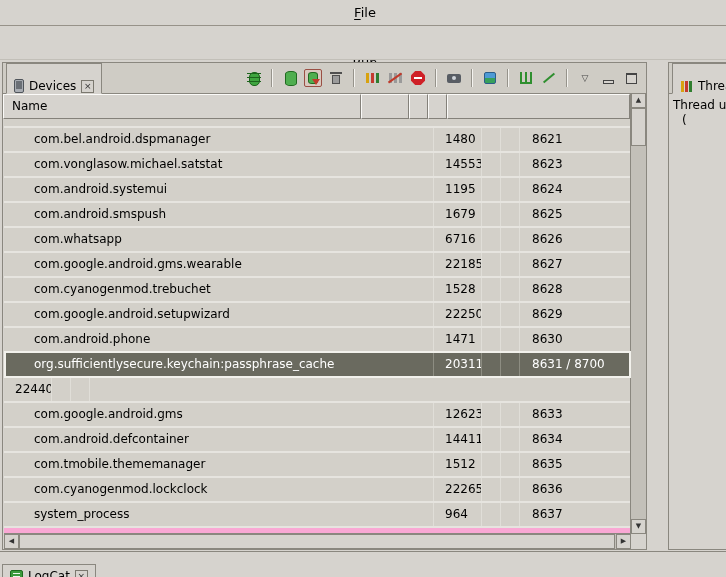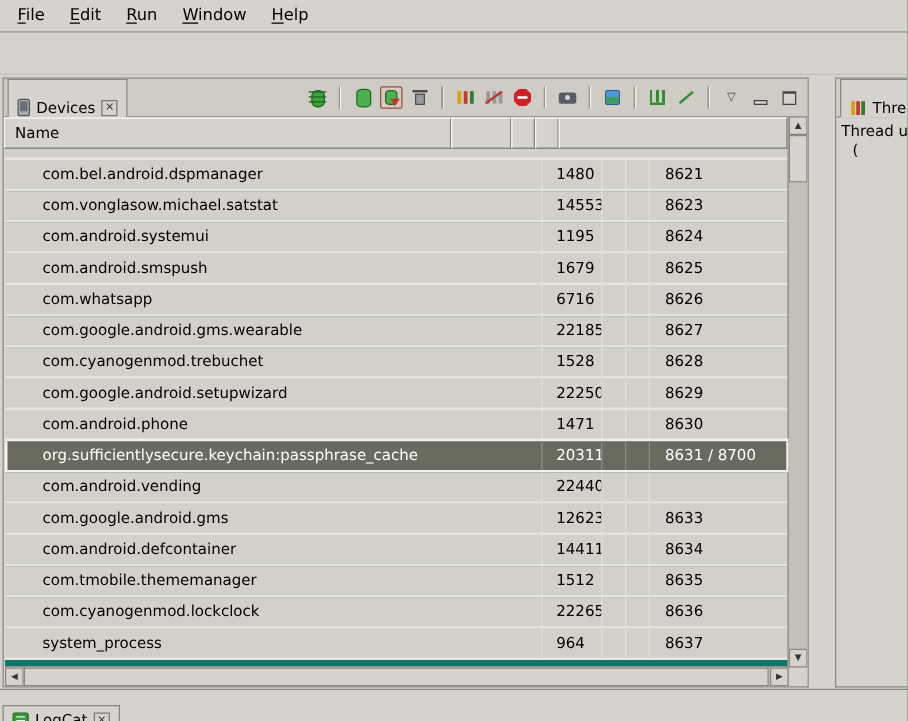--- a/index.html
+++ b/index.html
@@ -5,21 +5,21 @@
   html,body{margin:0;padding:0;}
   body{
     width:726px;height:577px;position:relative;overflow:hidden;
     background:#d6d3ce;color:#000;
     font-family:"DejaVu Sans","Liberation Sans",sans-serif;font-size:12px;
     -webkit-font-smoothing:antialiased;
   }
   
   .menubar{position:absolute;left:0;top:0;width:726px;height:26px;
     display:flex;align-items:center;padding-left:4px;
-    border-bottom:1px solid #979289;background:#d6d3ce;box-sizing:border-box;}
+    border-bottom:1px solid #979289;background:#d6d3ce;box-sizing:border-box;flex-direction:column;}
   .menu-item{padding:0 10px;line-height:25px;font-size:13px;cursor:default;}
   .menu-item u{text-underline-offset:2px;}
   
   .toolbar-strip{position:absolute;left:0;top:27px;width:726px;height:33px;
     background:#d6d3ce;border-bottom:1px solid #c2bfb8;box-sizing:border-box;}
   
   .panel{position:absolute;background:#d6d3ce;border:1px solid #8a877f;box-sizing:border-box;overflow:hidden;}
   .devices-panel{left:2px;top:62px;width:645px;height:488px;}
   .threads-panel{left:668px;top:62px;width:58px;height:488px;border-right:none;}
   
@@ -72,21 +72,21 @@
   .view-menu-icon{font-size:9px;color:#444;text-align:center;line-height:18px;}
   .view-menu-icon::before{content:"▽";}
   .minimize-icon::before{content:"";position:absolute;left:4px;top:11px;width:9px;height:2px;border:1px solid #444;background:#d6d3ce;}
   .maximize-icon::before{content:"";position:absolute;left:4px;top:4px;width:9px;height:8px;border:1px solid #444;border-top-width:2px;background:#d6d3ce;}
   
   .thead{display:flex;height:25px;width:627px;box-sizing:border-box;}
   .th{box-sizing:border-box;background:#d6d3ce;border-top:1px solid #fbfaf8;border-left:1px solid #fbfaf8;
     border-right:1px solid #84817a;border-bottom:1px solid #84817a;line-height:23px;padding-left:8px;
     white-space:nowrap;overflow:hidden;cursor:default;}
   .th.name{width:358px;}.th.c2{width:48px;}.th.c3{width:19px;}.th.c4{width:19px;}.th.c5{flex:1;padding-left:0;}
-  .tbody{position:absolute;left:1px;top:56px;width:627px;height:415px;overflow:hidden;background:#0f766e;}
+  .tbody{position:absolute;left:1px;top:56px;width:627px;height:415px;overflow:hidden;background:#f9a8d4;}
   .sliver{height:7px;background:#d3d0c9;border-bottom:2px solid #e6e4df;}
   .row{display:flex;height:25px;box-sizing:border-box;background:#d3d0c9;border-bottom:2px solid #e6e4df;cursor:default;}
   .cell{box-sizing:border-box;line-height:23px;white-space:nowrap;overflow:hidden;border-right:1px solid #e0ded8;}
   .cell.name{width:430px;padding-left:30px;}
   .cell.pid{width:48px;padding-left:11px;}
   .cell.c3{width:19px;}.cell.c4{width:19px;}
   .cell.port{flex:1;padding-left:12px;border-right:none;}
   .row.selected{background:#6a6a5f;color:#fff;border-bottom:2px solid #f2f1ec;position:relative;z-index:1;
     box-shadow:0 -2px 0 0 #f2f1ec,inset 2px 0 0 #f2f1ec,inset -2px 0 0 #f2f1ec;}
   .row.selected .cell{border-right-color:#8d8d82;}
@@ -229,21 +229,20 @@
         <div class="cell port">8630</div>
       </div>
       <div class="row selected">
         <div class="cell name">org.sufficientlysecure.keychain:passphrase_cache</div>
         <div class="cell pid">20311</div>
         <div class="cell c3"></div>
         <div class="cell c4"></div>
         <div class="cell port">8631 / 8700</div>
       </div>
       <div class="row">
-        <div class="cell name">com.android.vending</div>
         <div class="cell pid">22440</div>
         <div class="cell c3"></div>
         <div class="cell c4"></div>
       </div>
       <div class="row">
         <div class="cell name">com.google.android.gms</div>
         <div class="cell pid">12623</div>
         <div class="cell c3"></div>
         <div class="cell c4"></div>
         <div class="cell port">8633</div>

